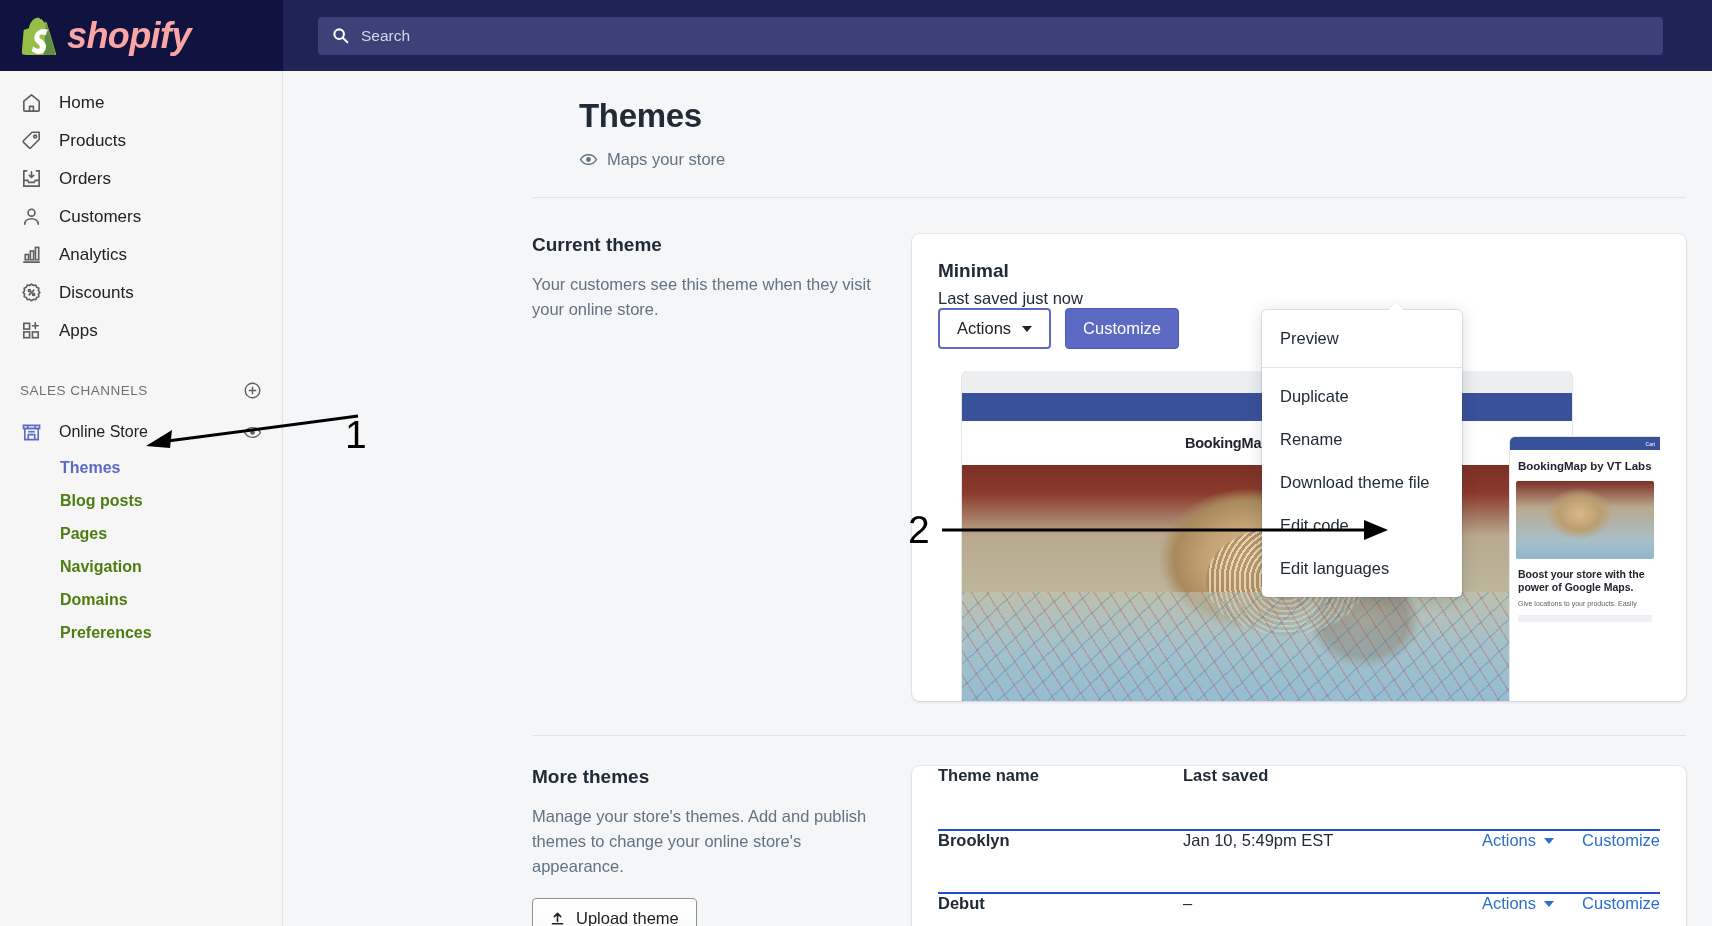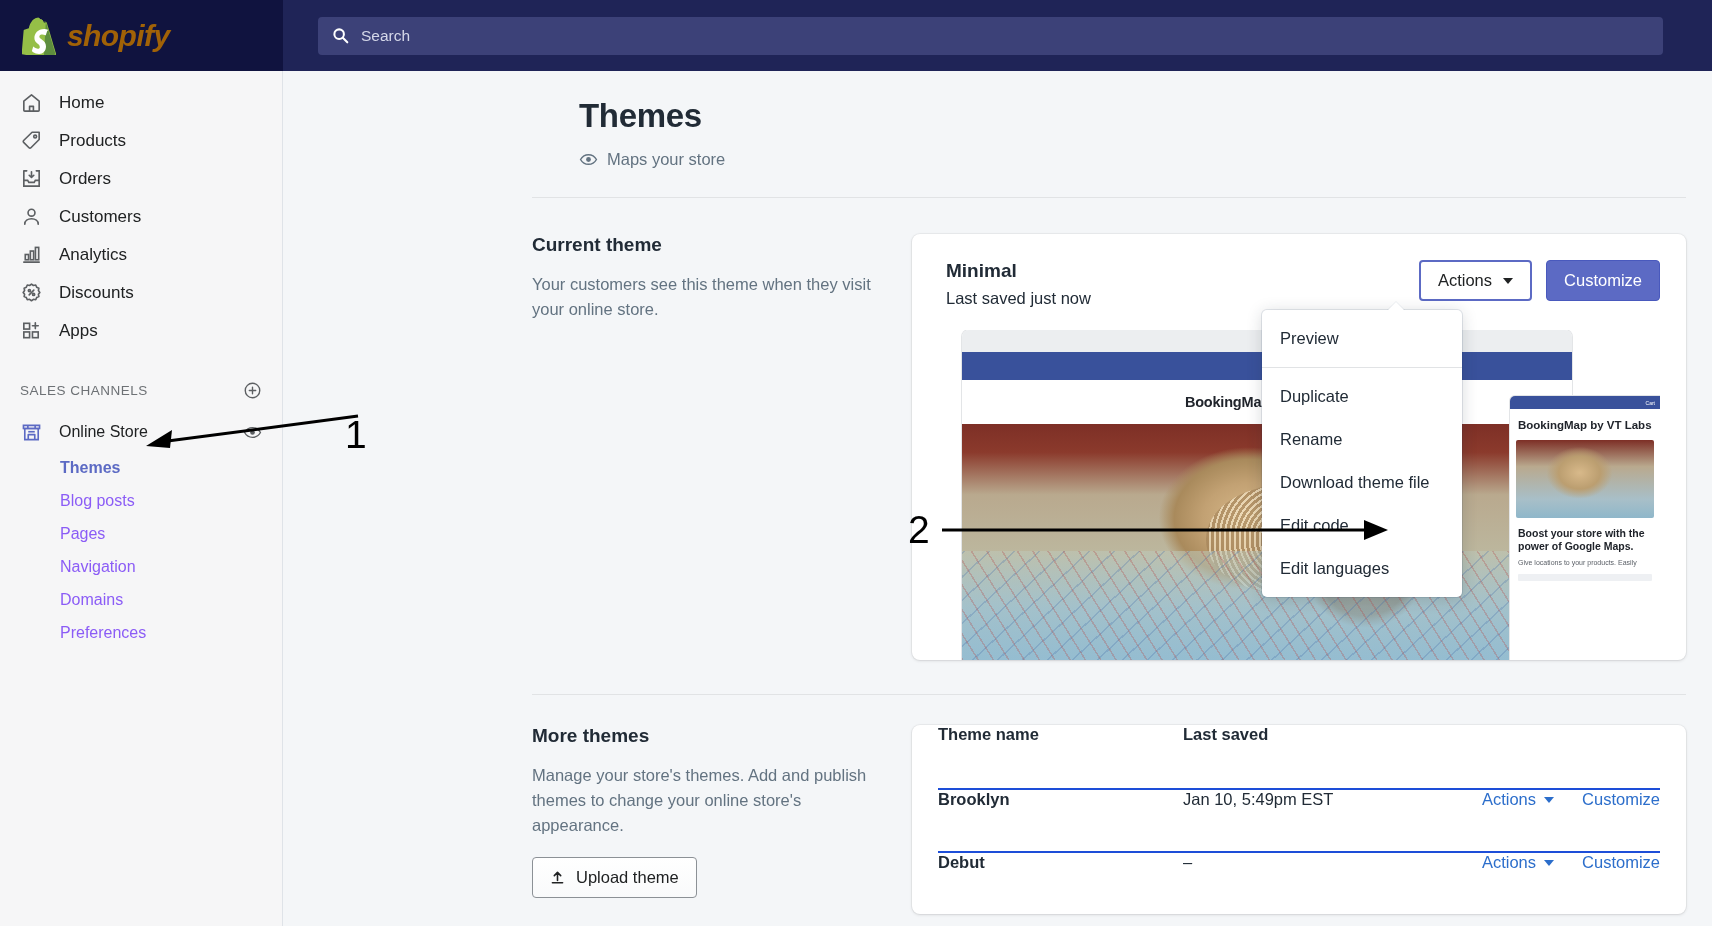--- a/index.html
+++ b/index.html
@@ -15,21 +15,21 @@
   .topbar {
     position:absolute; top:0; left:0; width:1712px; height:71px;
     background:#1f2457; display:flex; align-items:center; z-index:40;
   }
   .brand {
     width:283px; height:71px; background:#10133f;
     display:flex; align-items:center; padding-left:22px; gap:11px;
   }
   .brand-mark { width:34px; height:38px; display:block; }
   .brand-word {
-    color:#a16207; font-size:30px; font-weight:700; font-style:italic;
+    color:#fca5a5; font-size:36px; font-weight:700; font-style:italic;
     letter-spacing:-0.6px; line-height:1;
   }
   .search-wrap { flex:1; padding:0 36px 0 35px; }
   .search-box {
     height:38px; background:#3c4178; border-radius:4px;
     display:flex; align-items:center; padding:0 14px; gap:12px;
     max-width:1345px;
   }
   .search-box .mag { width:17px; height:17px; flex:0 0 auto; }
   .search-input {
@@ -63,21 +63,21 @@
   .store-row {
     display:flex; align-items:center; gap:16px;
     height:38px; padding:0 20px; margin-top:6px; cursor:pointer;
   }
   .store-row .ico { width:23px; height:23px; color:#5c6ac4; flex:0 0 auto; }
   .store-row .lbl { font-size:16px; color:#202223; flex:1; }
   .store-row .eye { width:19px; height:19px; color:#5c5f62; cursor:pointer; }
 
   .sub-item {
     height:33px; display:flex; align-items:center;
-    padding-left:60px; font-size:16px; color:#8b5cf6; cursor:pointer;
+    padding-left:60px; font-size:16px; color:#4d7c0f; cursor:pointer;font-weight:bold;
   }
   .sub-item.active { color:#5c6ac4; font-weight:600; }
 
   
   .main {
     position:absolute; top:71px; left:283px; width:1429px; height:855px;
     overflow:hidden;
   }
   .page-head { padding:26px 0 0 296px; }
   .page-title { font-size:33px; font-weight:600; color:#212b36; letter-spacing:-0.3px; }
@@ -94,21 +94,22 @@
   .sec-head { font-size:19px; font-weight:600; color:#212b36; margin-bottom:16px; }
   .sec-desc { font-size:16.5px; color:#637381; line-height:1.5; }
 
   .card {
     position:relative; background:#ffffff; border-radius:8px;
     box-shadow:0 0 0 1px rgba(63,63,68,0.05), 0 1px 3px rgba(63,63,68,0.15);
     flex:1; margin-right:26px;
   }
   .card-top {
     display:flex; align-items:flex-start; justify-content:space-between;
-    padding:26px 26px 0 34px;
+    padding:26px 26px 0 26px;
+    flex-direction:column;
   }
   .theme-name { font-size:19px; font-weight:600; color:#212b36; }
   .theme-saved { font-size:16.5px; color:#212b36; margin-top:7px; }
   .card-actions { display:flex; gap:14px; align-items:flex-start; }
 
   .btn {
     height:41px; border-radius:4px; font-size:16.5px; font-family:inherit;
     display:inline-flex; align-items:center; justify-content:center;
     gap:11px; cursor:pointer; padding:0 17px; white-space:nowrap;
   }

